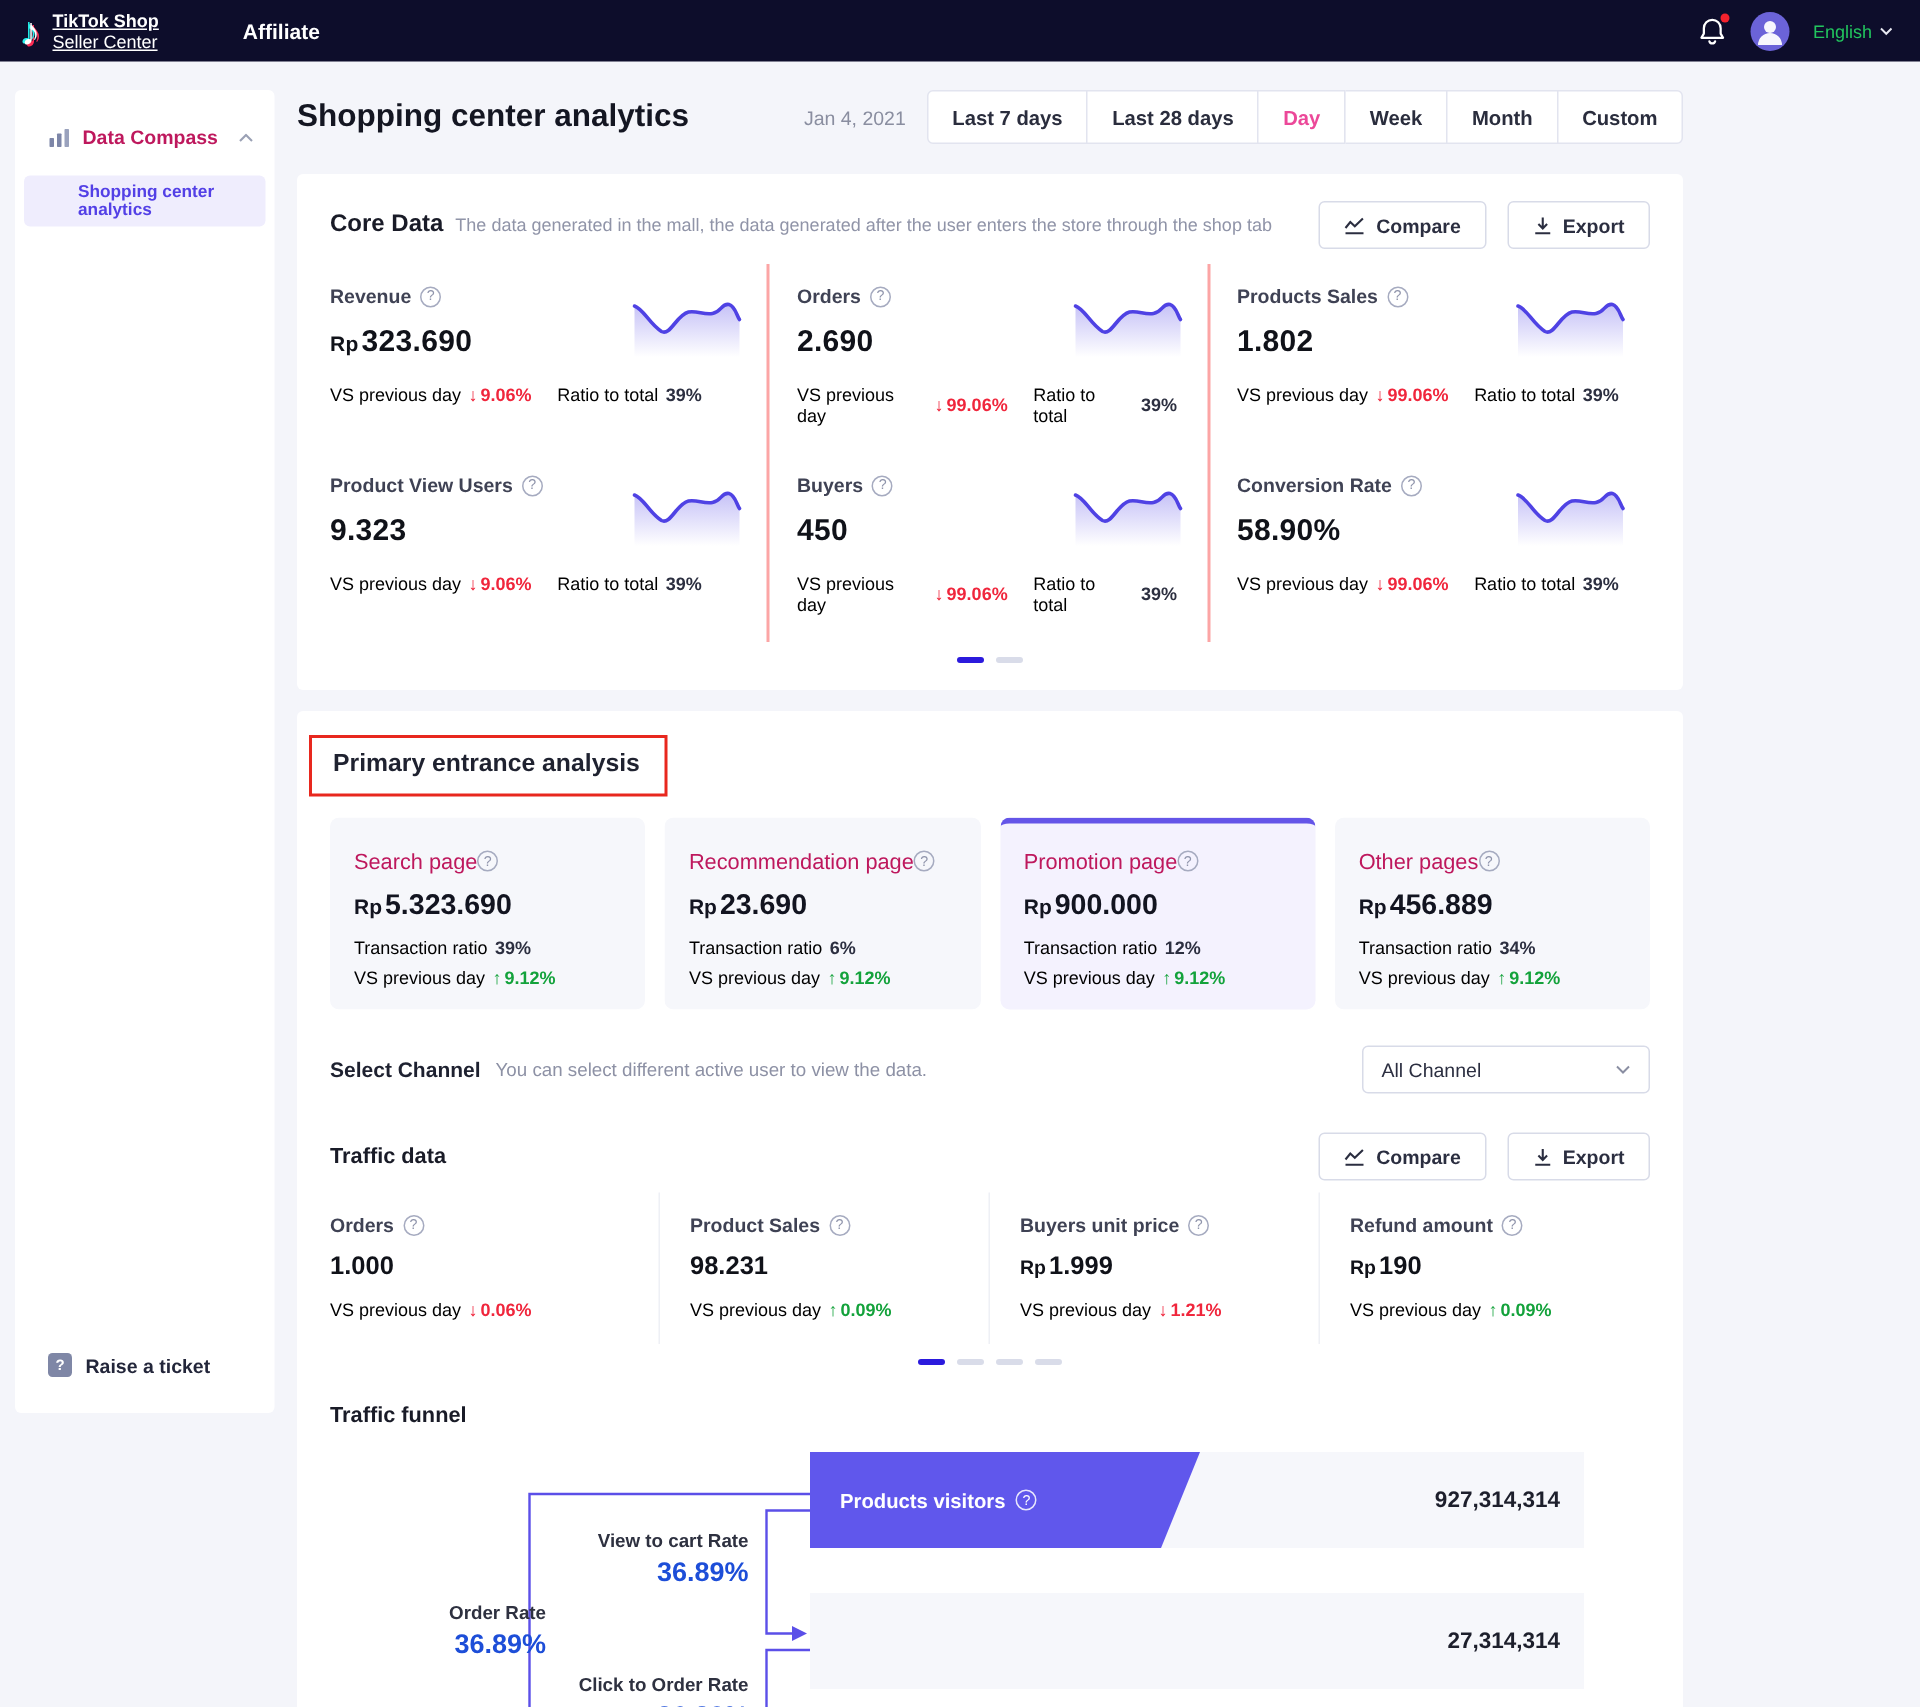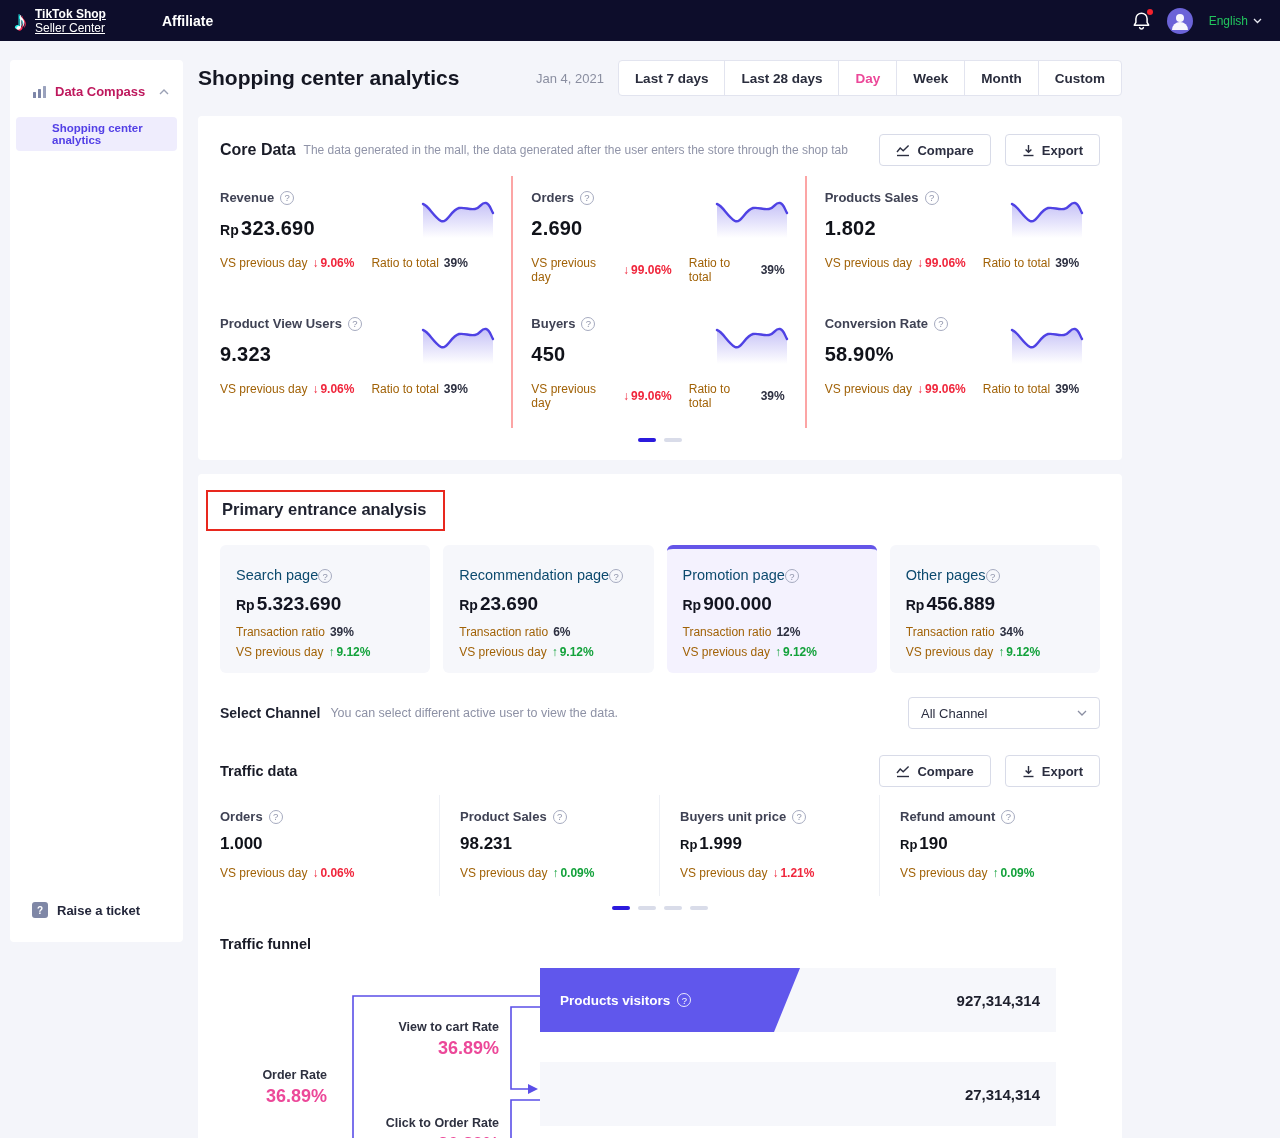--- a/index.html
+++ b/index.html
@@ -89,21 +89,21 @@
   
   .metrics-grid{ display:grid; grid-template-columns:1fr 1fr 1fr; margin-top:10px; }
   .m-cell{ position:relative; padding:14px 20px 18px 0; }
   .m-cell.bordered{ border-right:2px solid #fca5a5; }
   .m-cell.indent{ padding-left:18px; }
   .m-label{ display:flex; align-items:center; gap:6px; font-size:13px; font-weight:600; color:#3f4254; }
   .m-value{ font-size:20px; font-weight:700; color:#101219; margin-top:12px; letter-spacing:.2px; }
   .m-value .cur{ font-size:14px; margin-right:2px; }
   .cur:empty{ display:none; }
   .m-foot{ display:flex; align-items:center; gap:5px; margin-top:16px; font-size:12px; }
-  .dim{ color:#a16207; }
+  .dim{ color:#000000; }
   .strong{ color:#2c2f40; font-weight:700; }
   .trend{ font-weight:700; }
   .trend.down{ color:#f0263c; }
   .trend.up{ color:#13a23b; }
   .trend.down::before{ content:"↓"; margin-right:2px; }
   .trend.up::before{ content:"↑"; margin-right:2px; }
   .gap-l{ margin-left:12px; }
   .spark{ position:absolute; right:16px; top:16px; }
 
   .help{
@@ -123,21 +123,21 @@
     display:inline-block; border:2px solid #e8281e; padding:8px 16px 10px 14px;
     position:relative; left:-14px; top:-2px;
   }
   .red-box .t{ font-size:16.5px; font-weight:700; color:#1f2230; }
   .entrance-grid{ display:grid; grid-template-columns:repeat(4,1fr); gap:13px; margin-top:12px; }
   .e-card{
     background:#f6f7fb; border-radius:6px; padding:14px 16px 14px;
     border-top:4px solid transparent; cursor:pointer;
   }
   .e-card.selected{ background:#f4f2fe; border-top-color:#6455e8; }
-  .e-title{ display:flex; align-items:flex-end; gap:0; font-size:14.5px; color:#0c4a6e; margin-top:4px; }
+  .e-title{ display:flex; align-items:flex-start; gap:0; font-size:14.5px; color:#be185d; margin-top:4px; }
   .e-value{ font-size:19px; font-weight:700; color:#121420; margin-top:10px; }
   .e-value .cur{ font-size:14px; margin-right:2px; }
   .e-line{ display:flex; align-items:center; gap:5px; font-size:12px; margin-top:10px; }
   .e-line + .e-line{ margin-top:6px; }
 
   .channel-row{ display:flex; align-items:center; margin-top:24px; }
   .channel-label{ font-size:14px; font-weight:700; color:#1e2130; }
   .channel-desc{ font-size:12.5px; color:#8d91a5; margin-left:10px; }
   .dropdown{
     margin-left:auto; width:192px; height:32px; border:1px solid #d8dbe8; border-radius:4px;
@@ -164,21 +164,21 @@
     position:absolute; left:0; top:0; height:64px; display:flex; align-items:center; gap:7px;
     padding-left:20px; color:#fff; font-size:13.5px; font-weight:600;
     clip-path:polygon(0 0,100% 0,calc(100% - 26px) 100%,0 100%);
   }
   .stage-value{
     position:absolute; right:16px; top:50%; transform:translateY(-50%);
     font-size:15px; font-weight:700; color:#1d1f2c;
   }
   .rate-block{ position:absolute; text-align:right; }
   .rate-label{ font-size:12.5px; font-weight:600; color:#2e3140; }
-  .rate-value{ font-size:18px; font-weight:700; color:#ec4899; margin-top:4px; }
+  .rate-value{ font-size:18px; font-weight:700; color:#1d4ed8; margin-top:4px; }
   .connector{ position:absolute; left:0; top:0; }
   .chev{ display:inline-flex; }
 </style>
 </head>
 <body>
 
 <svg width="0" height="0" style="position:absolute" aria-hidden="true">
   <defs>
     <linearGradient id="spark-grad" x1="0" y1="0" x2="0" y2="1">
       <stop offset="0" stop-color="#5b4fe8" stop-opacity="0.35"></stop>
@@ -557,21 +557,21 @@
 
       <svg class="connector" width="320" height="258" viewBox="0 0 320 258">
         <path d="M320 28 H133 V225 H308" fill="none" stroke="#5b4fe8" stroke-width="1.6"></path>
         <path d="M320 39 H291 V121 H308" fill="none" stroke="#5b4fe8" stroke-width="1.6"></path>
         <path d="M320 132 H291 V215 H308" fill="none" stroke="#5b4fe8" stroke-width="1.6"></path>
         <polygon points="308,220 308,230 318,225" fill="#5b4fe8"></polygon>
         <polygon points="308,116 308,126 318,121" fill="#5b4fe8"></polygon>
         <polygon points="308,210 308,220 318,215" fill="#5b4fe8"></polygon>
       </svg>
 
-      <div class="rate-block" style="right:729px; top:100px; width:120px;">
+      <div class="rate-block" style="right:692px; top:100px; width:120px;">
         <div class="rate-label">Order Rate</div>
         <div class="rate-value">36.89%</div>
       </div>
       <div class="rate-block" style="right:557px; top:52px; width:150px;">
         <div class="rate-label">View to cart Rate</div>
         <div class="rate-value">36.89%</div>
       </div>
       <div class="rate-block" style="right:557px; top:148px; width:160px;">
         <div class="rate-label">Click to Order Rate</div>
         <div class="rate-value">36.89%</div>

